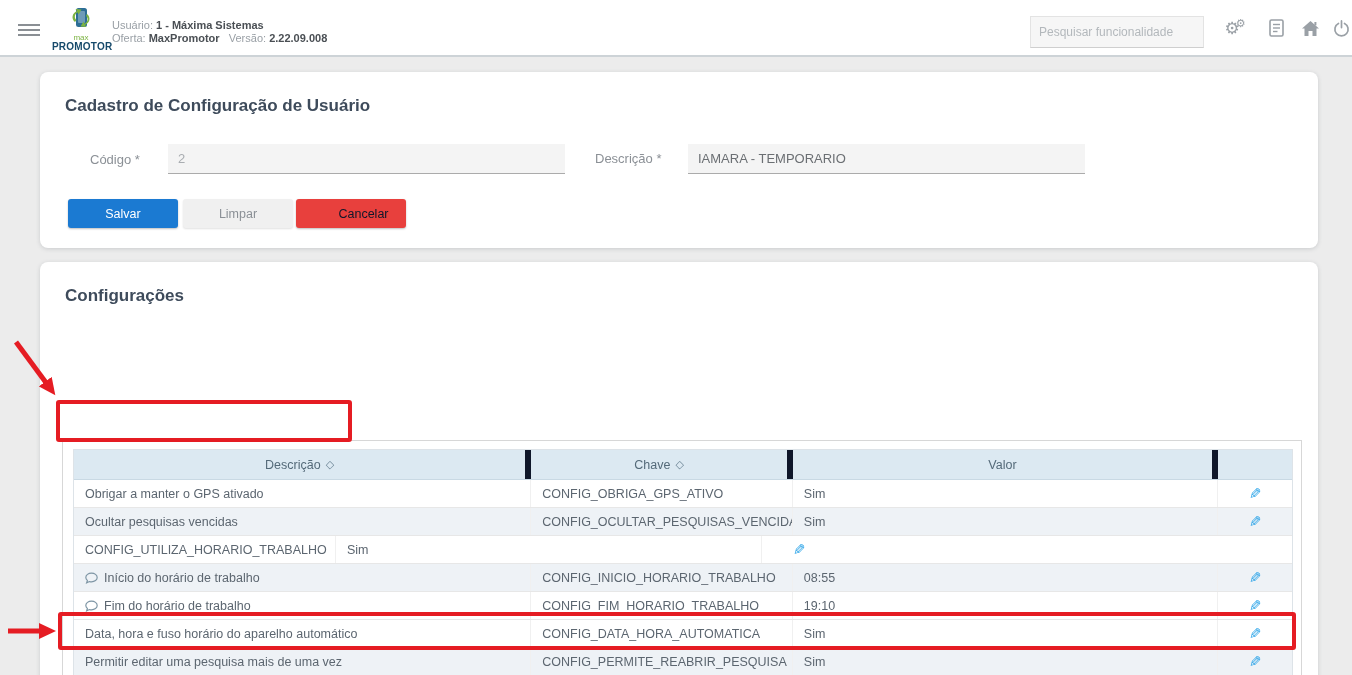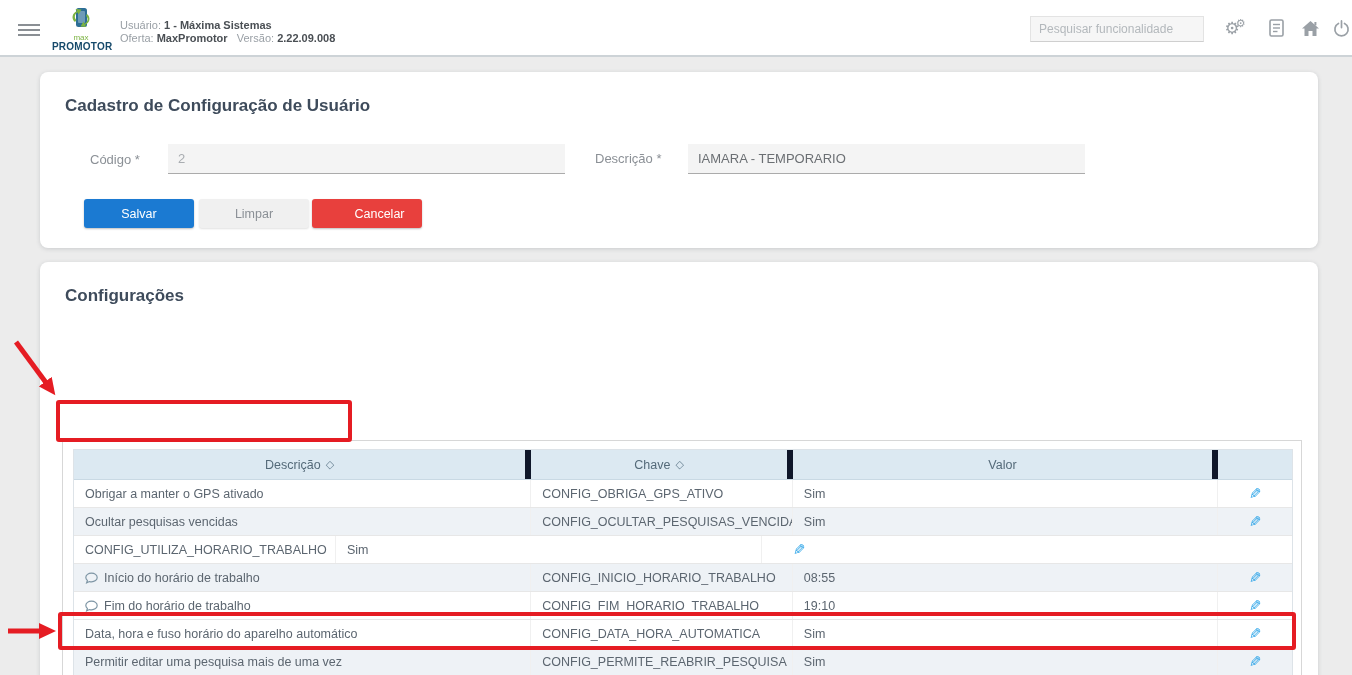--- a/index.html
+++ b/index.html
@@ -7,24 +7,24 @@
     font-family:"Liberation Sans", sans-serif; background:#ececec; }
 
   
   .topbar { position:absolute; left:0; top:0; width:1352px; height:57px;
     background:#ffffff; border-bottom:2px solid #cdd3d7; z-index:5; }
   .hamburger { position:absolute; left:18px; top:24px; width:22px; height:12px; cursor:pointer; }
   .hamburger i { display:block; height:2px; background:#8a8f94; margin-bottom:3px; }
   .logo { position:absolute; left:52px; top:6px; width:58px; text-align:center; }
   .logo .logo-max { font-size:8px; color:#7cb342; line-height:7px; }
   .logo .logo-promotor { font-size:10px; font-weight:bold; color:#174a6b; letter-spacing:.2px; }
-  .userinfo { position:absolute; left:112px; top:19px; font-size:11px; color:#9aa0a6; line-height:13px;margin-left:8px; }
+  .userinfo { position:absolute; left:112px; top:19px; font-size:11px; color:#9aa0a6; line-height:13px; }
   .userinfo b { color:#4a4f54; font-weight:bold; }
   .userinfo .lbl { color:#9aa0a6; font-weight:normal; }
-  .searchbox { position:absolute; left:1030px; top:16px; width:174px; height:26px;
+  .searchbox { position:absolute; left:1030px; top:16px; width:174px; height:32px;
     background:#f6f6f6; border:1px solid #e3e3e3; border-bottom:1px solid #cfcfcf; display:flex; align-items:center; }
   .searchbox input { flex:1; border:none; outline:none; background:transparent;
     font-size:12px; color:#555; padding:0 4px 0 8px; font-family:"Liberation Sans",sans-serif; }
   .searchbox input::placeholder { color:#b3b8bc; }
   .hicon { position:absolute; top:14px; width:26px; height:28px; display:flex;
     align-items:center; justify-content:center; color:#9aa0a6; cursor:pointer; }
   .gear-main { font-size:17px; line-height:17px; color:#9aa0a6; }
   .gear-small { font-size:11px; line-height:11px; color:#9aa0a6; margin:-9px 0 0 -4px; }
 
   
@@ -35,24 +35,24 @@
   .card-title { position:absolute; left:25px; top:24px; font-size:17px;
     font-weight:bold; color:#3e4b5b; }
 
   
   .f-label { position:absolute; font-size:13px; color:#8b9096; }
   .f-input { position:absolute; height:30px; background:#f4f4f4;
     border:none; border-bottom:1px solid #ababab; font-size:13px;
     padding:0 10px; color:#6b6f73; font-family:"Liberation Sans",sans-serif; }
   .f-input.disabled { color:#a9adb1; }
   .btn { position:absolute; top:127px; height:29px; width:110px; border:none;
-    border-radius:3px; font-size:12.5px; cursor:pointer; font-family:"Liberation Sans",sans-serif;margin-left:16px; }
+    border-radius:3px; font-size:12.5px; cursor:pointer; font-family:"Liberation Sans",sans-serif; }
   .btn-salvar { left:28px; background:#1b7ad2; color:#fff; box-shadow:0 1px 2px rgba(0,0,0,.25); }
   .btn-limpar { left:143px; background:#f0f0f0; color:#8b9096; box-shadow:0 1px 2px rgba(0,0,0,.12); }
-  .btn-cancelar { left:256px; background:#e8403d; color:#ffffff; box-shadow:0 1px 2px rgba(0,0,0,.25);padding-left:25px; }
+  .btn-cancelar { left:256px; background:#e8403d; color:#0f172a; box-shadow:0 1px 2px rgba(0,0,0,.25);padding-left:25px; }
 
   
   .accordions { position:absolute; left:18px; top:68px; width:1242px; }
   .acc-bar { height:32px; background:#a5d3a7; margin-bottom:6px; display:flex;
     align-items:center; padding-left:14px; cursor:pointer; }
   .acc-bar .chev { width:7px; height:7px; border-right:2px solid #3c6c40;
     border-bottom:2px solid #3c6c40; margin-right:12px; }
   .chev.right { transform:rotate(-45deg); }
   .chev.down  { transform:rotate(45deg); margin-top:-3px; }
   .acc-label { font-size:13px; color:#5f6f5f; }

